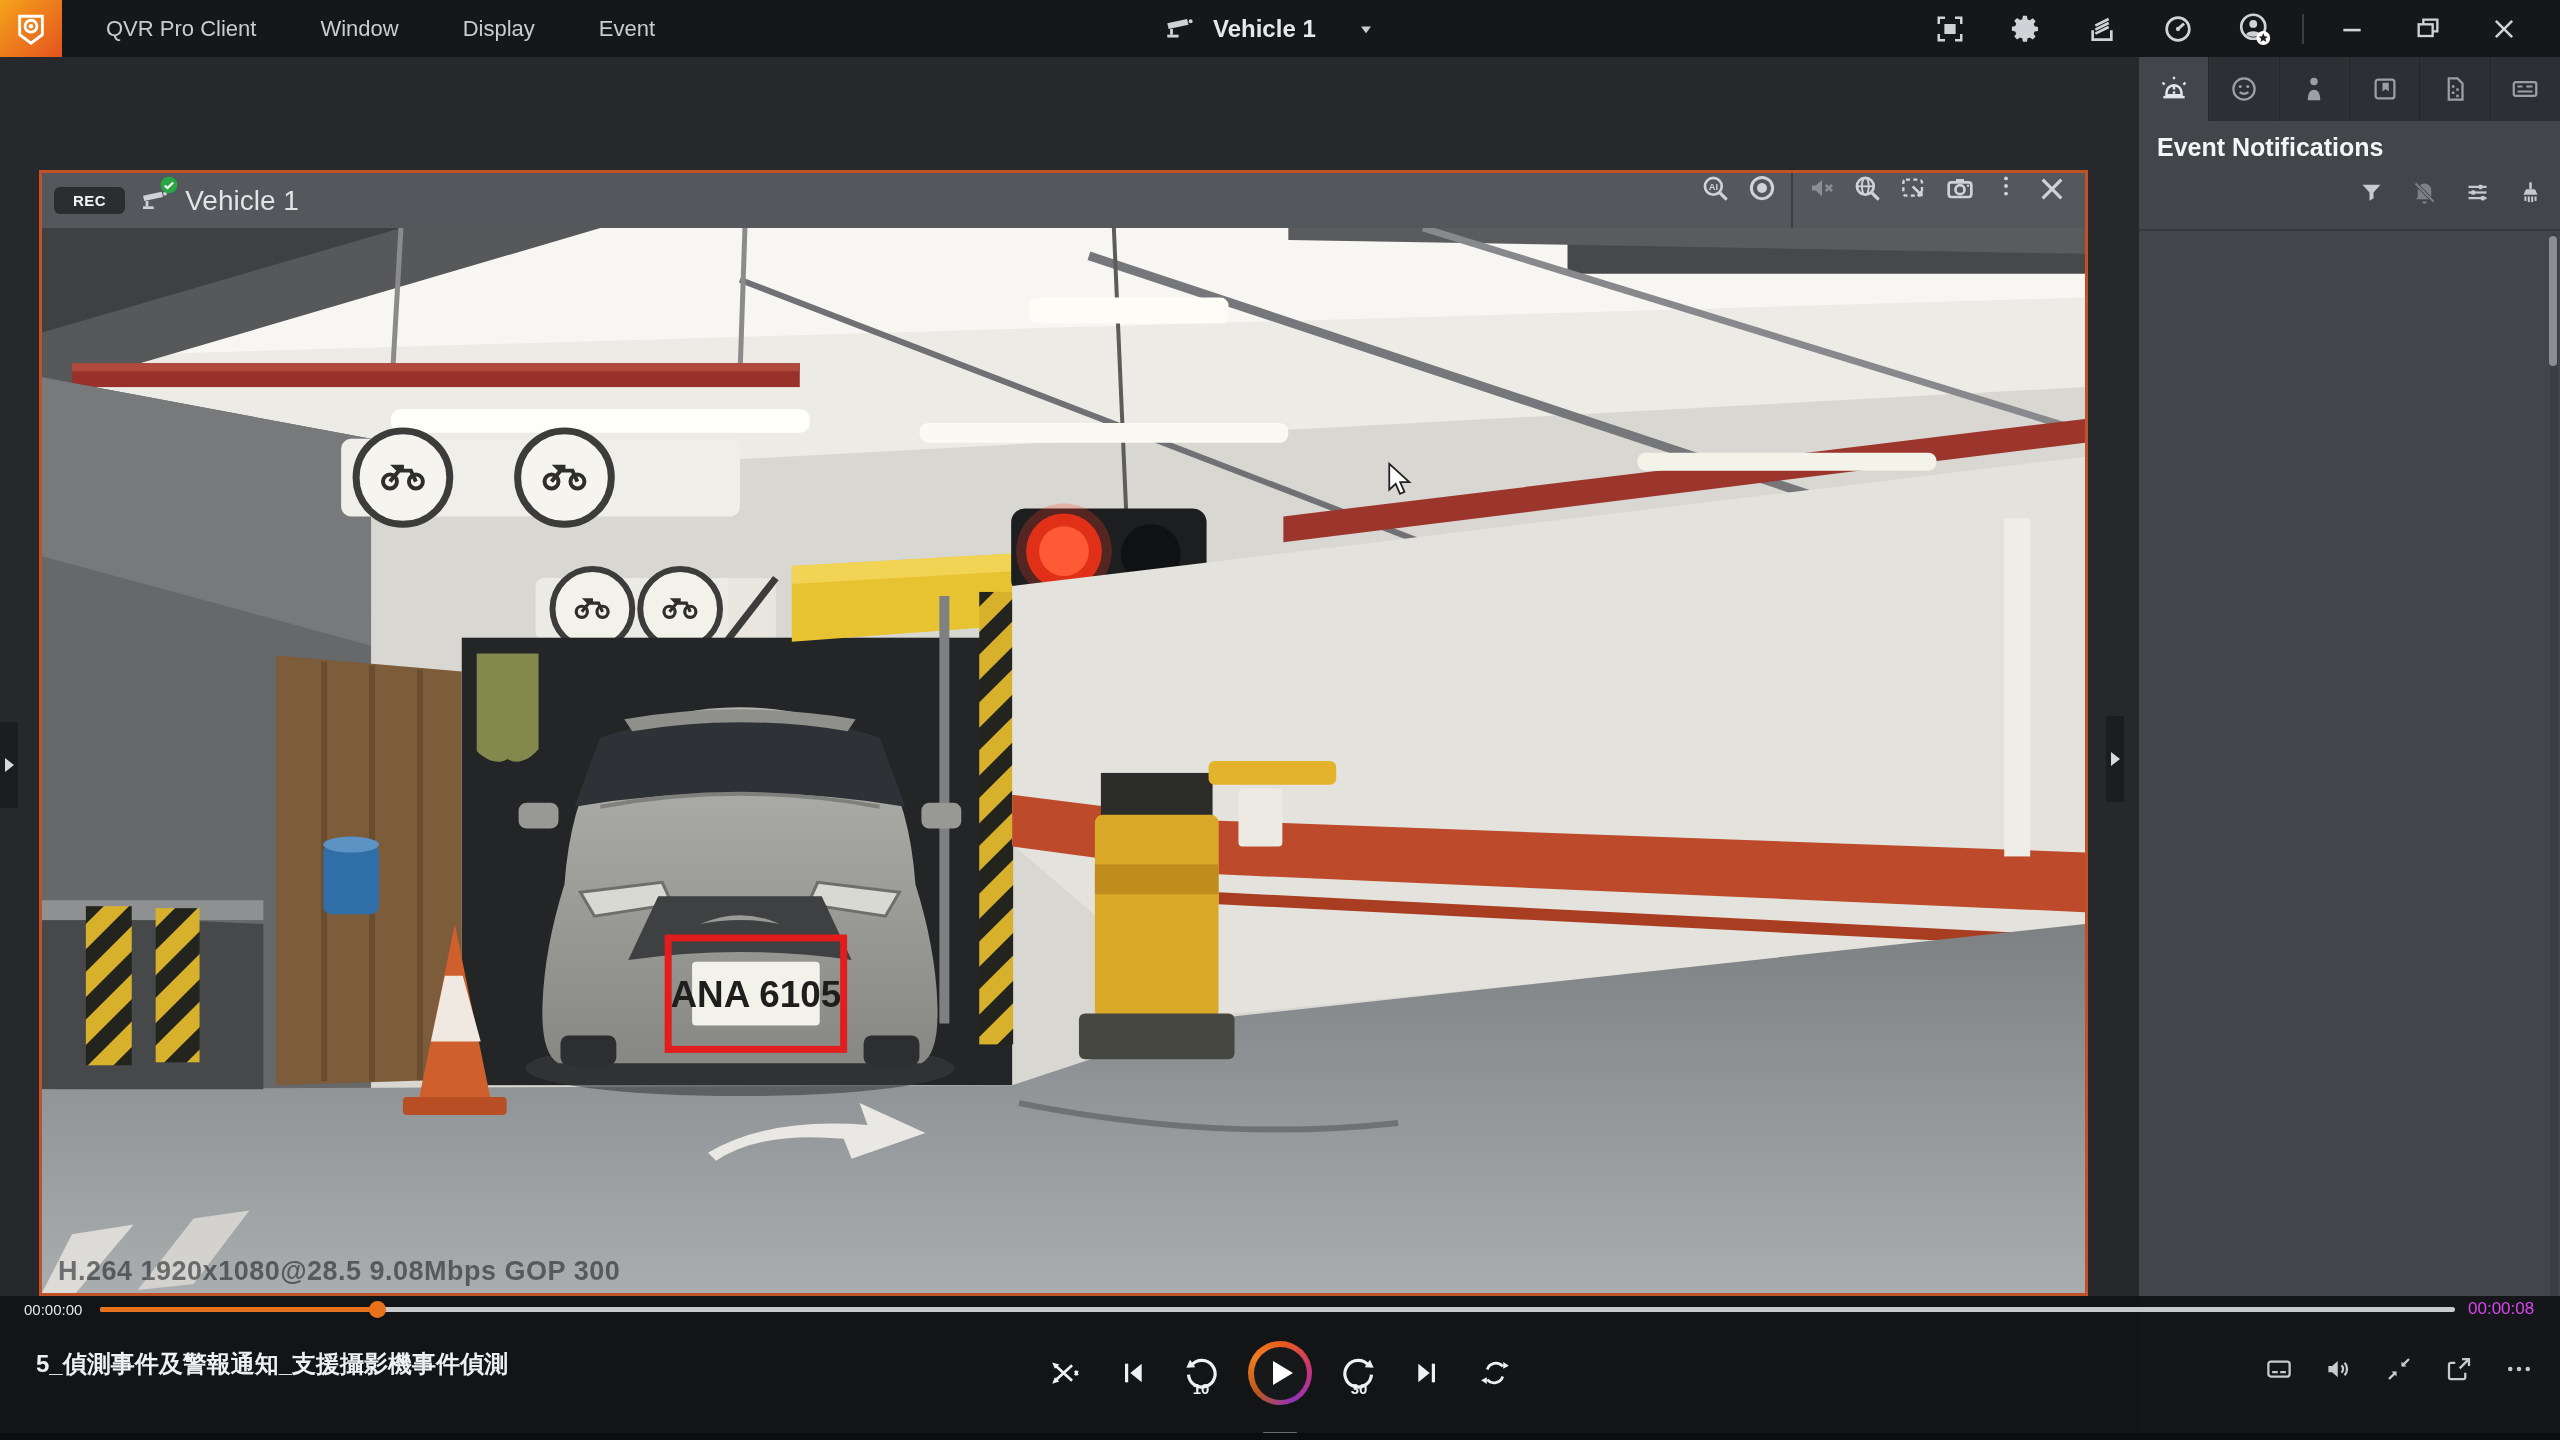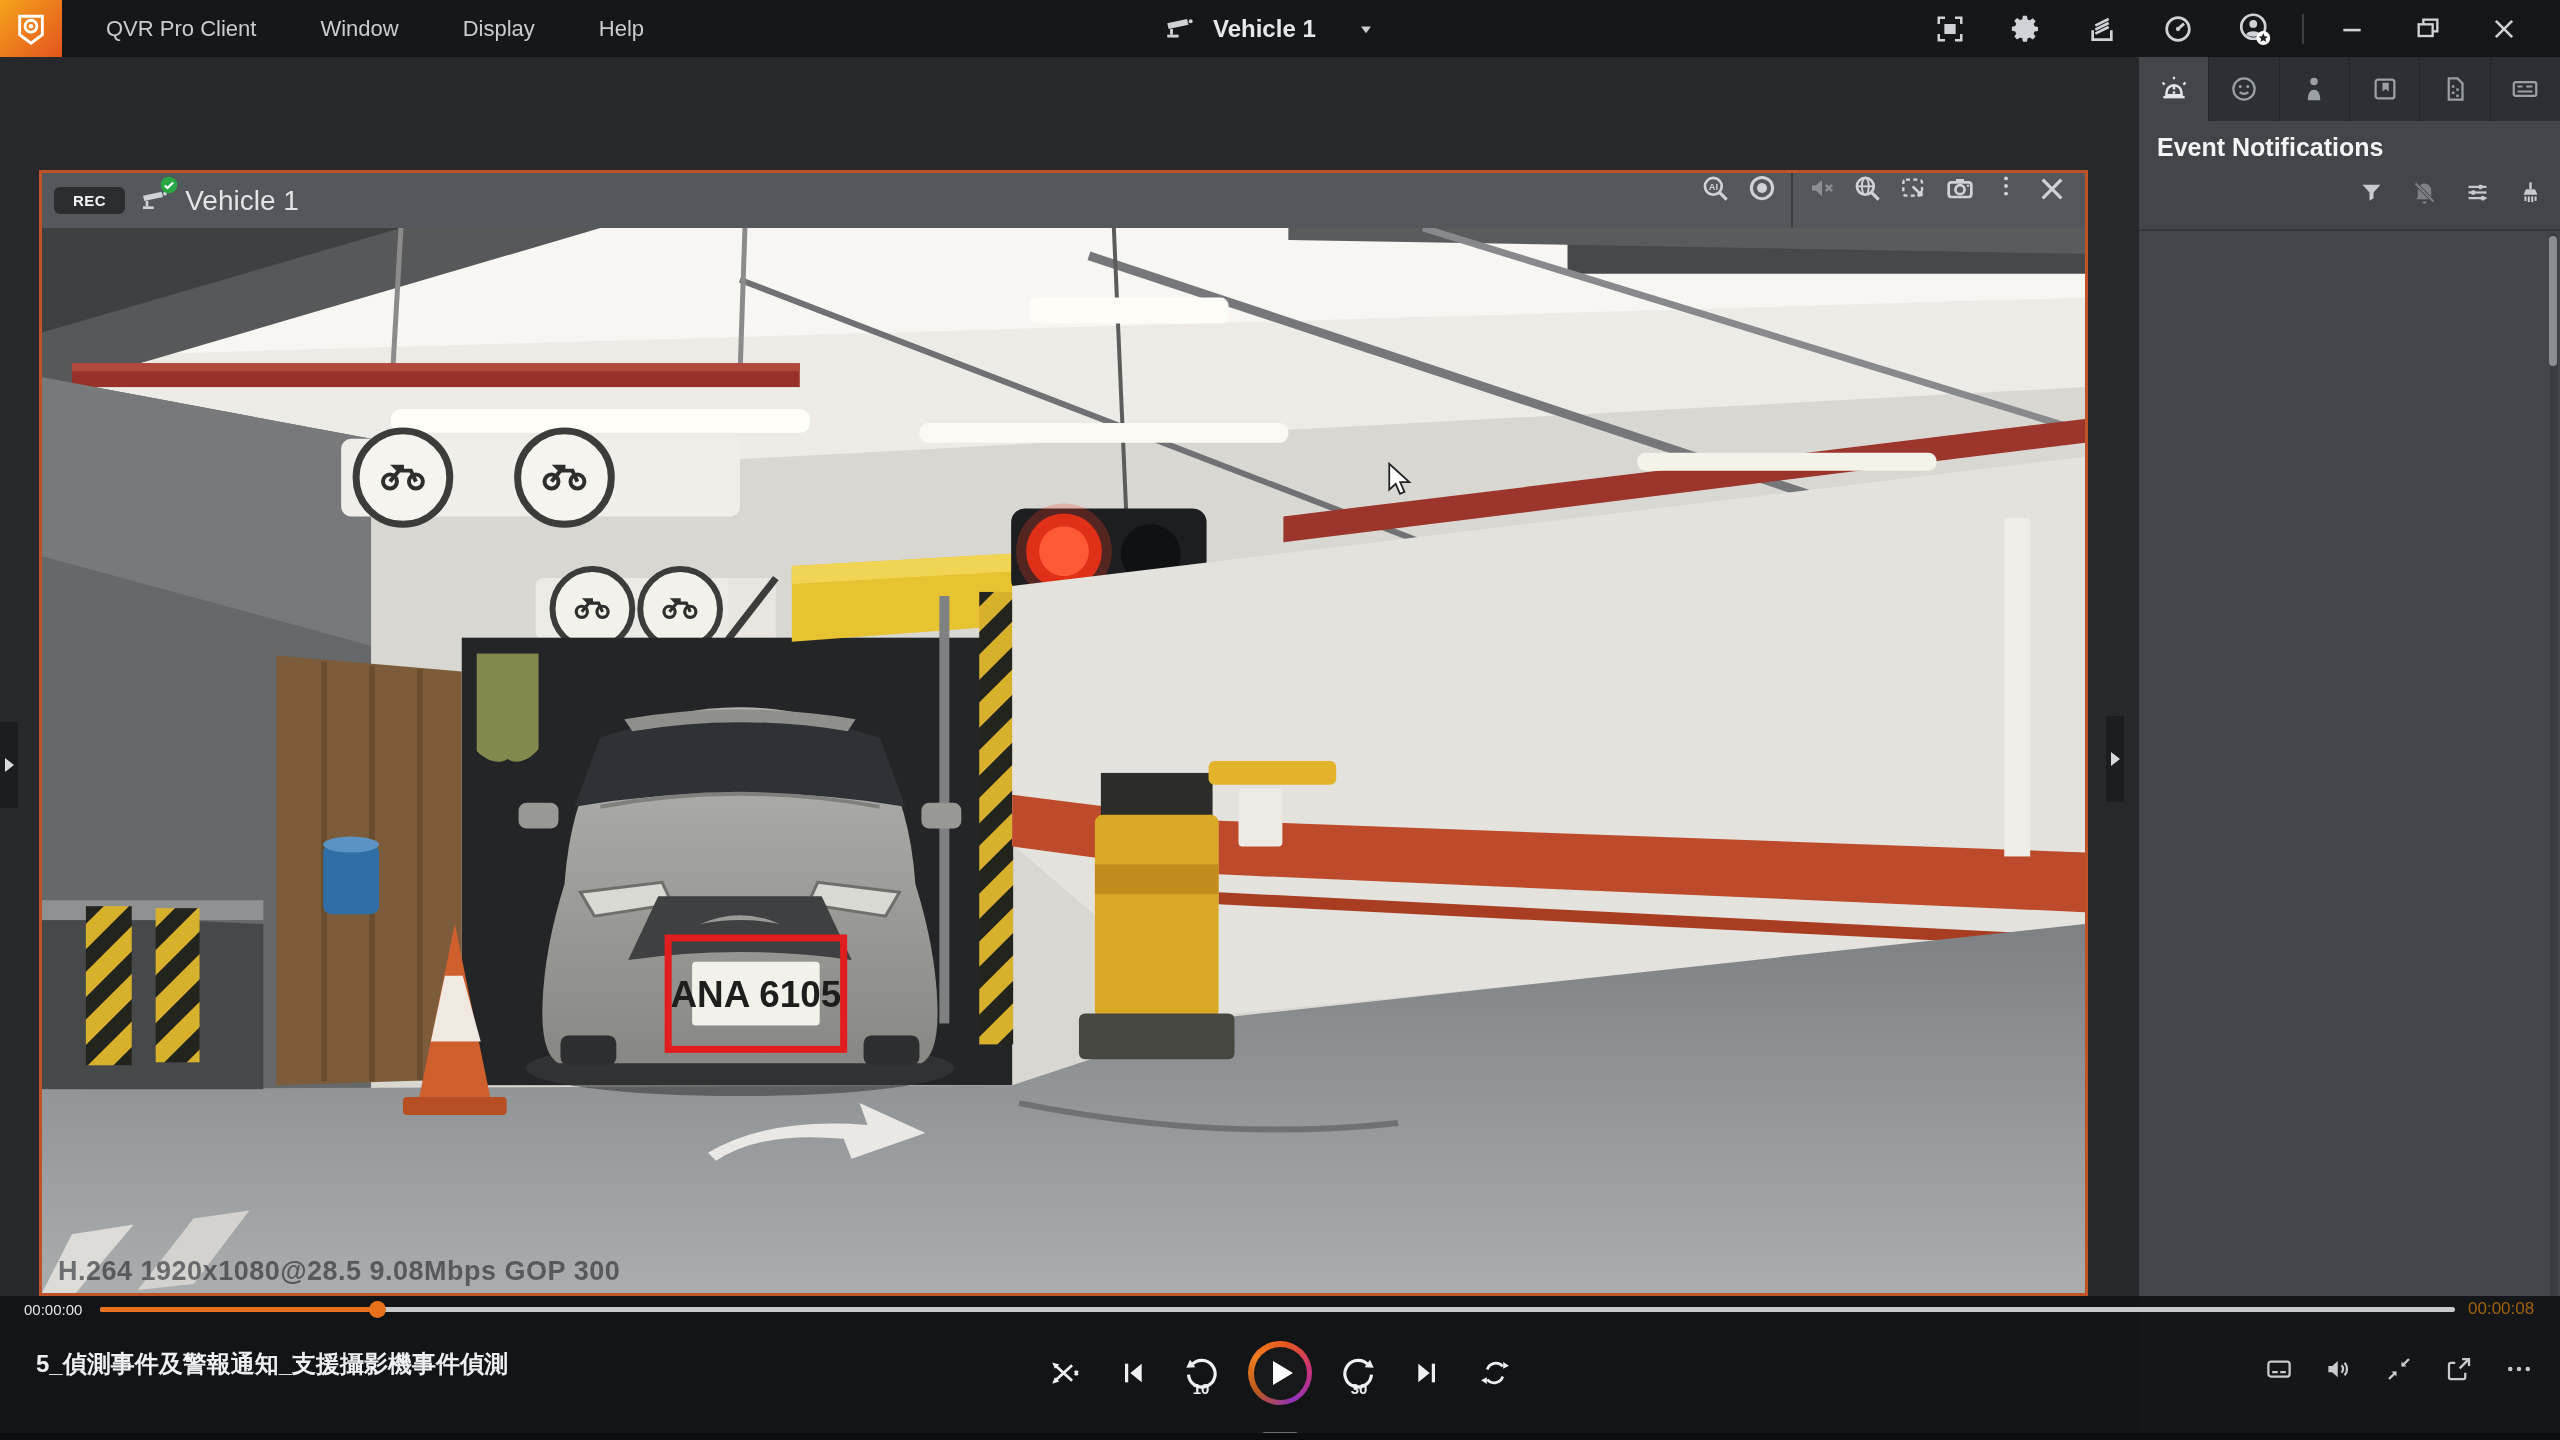--- a/index.html
+++ b/index.html
@@ -51,21 +51,21 @@
   .previewbox{position:absolute;left:2155px;width:386px;height:196px;background:#1d2024;display:flex;flex-direction:column;align-items:center;justify-content:center;gap:12px;color:#e9ebec;}
   .previewbox .plabel{font-size:28px;font-weight:700;}
   .meta-row{position:absolute;left:2155px;width:386px;display:flex;align-items:center;gap:12px;color:#e6e8ea;font-size:24px;}
   .meta-row.desc{color:#d4d7da;font-size:21px;}
   .meta-time{position:absolute;left:2155px;width:386px;text-align:right;color:#84898f;font-size:21px;}
   .card-sep{position:absolute;left:2139px;width:421px;height:2px;background:#383b40;}
   
   .bottombar{position:absolute;left:0;top:1296px;width:2560px;height:144px;background:rgba(17,18,21,.92);z-index:5;}
   .bottombar:after{content:"";position:absolute;left:0;bottom:0;width:100%;height:7px;background:#0c0d0f;}
   .t-elapsed{position:absolute;left:24px;top:5px;color:#e4e6e8;font-size:15px;}
-  .t-duration{position:absolute;left:2468px;top:3px;color:#a16207;font-size:17px;}
+  .t-duration{position:absolute;left:2468px;top:3px;color:#d946ef;font-size:17px;}
   .t-track{position:absolute;left:100px;top:11px;width:2355px;height:5px;background:#c7cacd;border-radius:3px;}
   .t-progress{position:absolute;left:0;top:0;height:5px;background:#e8721c;border-radius:3px;width:11.8%;}
   .t-dot{position:absolute;top:-6px;right:-8px;width:17px;height:17px;border-radius:50%;background:#e8721c;}
   .cliptitle{position:absolute;left:36px;top:52px;color:#edf0f2;font-size:24px;font-weight:700;}
   .controls{position:absolute;left:50%;top:36px;transform:translateX(-50%);display:flex;align-items:center;gap:26px;height:82px;color:#eef0f1;}
   .pbtn{display:flex;align-items:center;justify-content:center;width:42px;height:60px;position:relative;}
   .skipnum{position:absolute;left:0;right:0;bottom:6px;text-align:center;font-size:15px;font-weight:700;color:#eef0f1;}
   .playbtn{width:64px;height:64px;border-radius:50%;background:conic-gradient(from -60deg,#ef7d1f,#e8581e,#c9337a,#9333b8,#b8571f,#ef7d1f);display:flex;align-items:center;justify-content:center;}
   .playbtn .inner{width:53px;height:53px;border-radius:50%;background:#17181a;display:flex;align-items:center;justify-content:center;}
   .playtri{width:0;height:0;border-left:20px solid #fff;border-top:12px solid transparent;border-bottom:12px solid transparent;margin-left:5px;}
@@ -201,21 +201,21 @@
       <svg width="34" height="34" viewBox="0 0 24 24">
         <path d="M4 3h16v13l-8 6-8-6z" fill="none" stroke="#fff" stroke-width="2"></path>
         <circle cx="12" cy="10" r="4.2" fill="none" stroke="#fff" stroke-width="2"></circle>
         <circle cx="12" cy="10" r="1.6" fill="#fff"></circle>
       </svg>
     </div>
     <div class="menu-items">
       <span class="menu-item">QVR Pro Client</span>
       <span class="menu-item">Window</span>
       <span class="menu-item">Display</span>
-      <span class="menu-item">Help</span>
+      <span class="menu-item">Event</span>
     </div>
     <div class="view-selector">
       <svg width="34" height="34" viewBox="0 0 24 24" class="ic">
         <polygon points="3,8 17,5 18,9 4,12" fill="currentColor"></polygon>
         <rect x="5" y="12" width="2" height="4" fill="currentColor"></rect>
         <rect x="3" y="16" width="8" height="2" fill="currentColor"></rect>
         <circle cx="19.5" cy="6.5" r="1.4" fill="currentColor"></circle>
       </svg>
       <span class="lbl">Vehicle 1</span>
       <svg width="20" height="20" viewBox="0 0 24 24" style="margin-left:24px">

